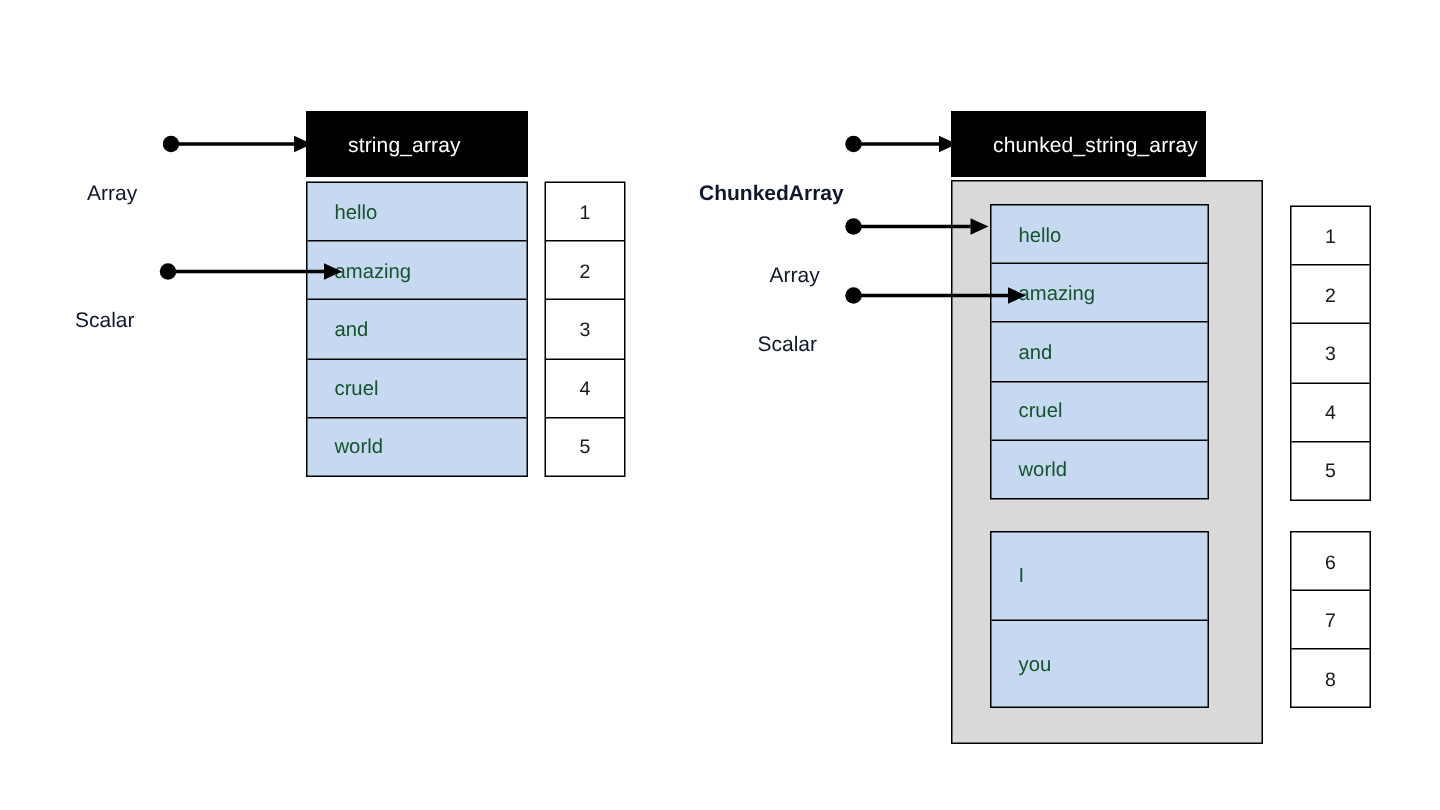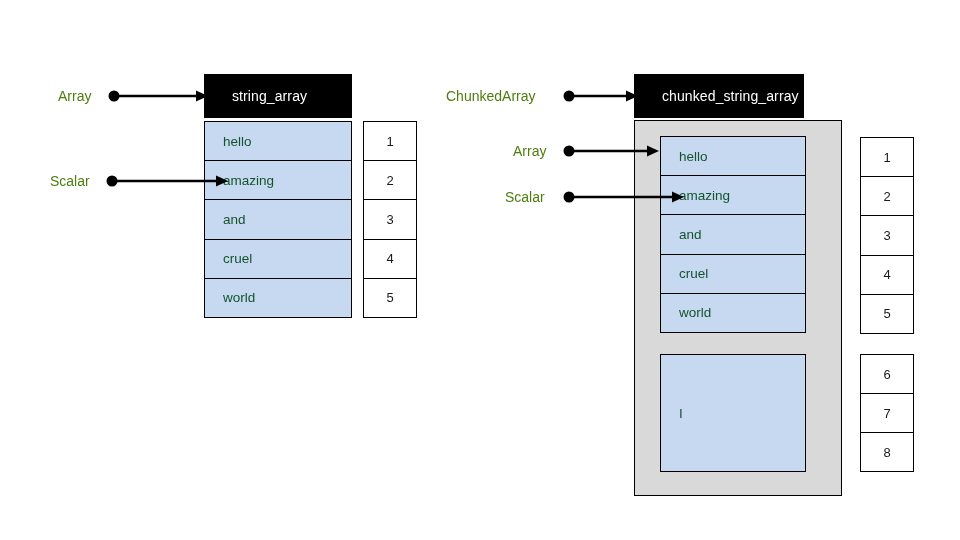--- a/index.html
+++ b/index.html
@@ -72,24 +72,25 @@
   
   .chunk-container {
     background: #d9d9d9;
     border: 1px solid #000000;
   }
 
   
   .callout-label {
     position: absolute;
     font-size: 14px;
-    color: #4d7c0f;
+    color: #0f172a;
     white-space: nowrap;
     text-align: left;
     line-height: 1;
+    margin-top: 32px;
   }
   .callout-svg { position: absolute; overflow: visible; }
 </style>
 </head>
 <body>
 
 <div id="canvas">
 
   <div class="abs title-header" style="left:204px; top:74px; width:148px; height:44px;">
     <span>string_array</span>
@@ -134,37 +135,38 @@
   <div class="abs value-block" style="left:660px; top:136px; width:146px; height:197px;">
     <div class="value-cell">hello</div>
     <div class="value-cell">amazing</div>
     <div class="value-cell">and</div>
     <div class="value-cell">cruel</div>
     <div class="value-cell">world</div>
   </div>
 
   <div class="abs value-block" style="left:660px; top:354px; width:146px; height:118px;">
     <div class="value-cell">I</div>
+    <div class="value-cell">you</div>
   </div>
 
   <div class="abs index-block" style="left:860px; top:137px; width:54px; height:197px;">
     <div class="index-cell">1</div>
     <div class="index-cell">2</div>
     <div class="index-cell">3</div>
     <div class="index-cell">4</div>
     <div class="index-cell">5</div>
   </div>
 
   <div class="abs index-block" style="left:860px; top:354px; width:54px; height:118px;">
     <div class="index-cell">6</div>
     <div class="index-cell">7</div>
     <div class="index-cell">8</div>
   </div>
 
-  <div class="callout-label" style="left:446px; top:89px;">ChunkedArray</div>
+  <div class="callout-label" style="left:466px; top:89px;font-weight:bold;">ChunkedArray</div>
   <svg class="callout-svg" style="left:561px; top:86px; width:80px; height:20px;" viewBox="0 0 80 20">
     <circle cx="8" cy="10" r="5.5" fill="#000000"></circle>
     <line x1="8" y1="10" x2="65" y2="10" stroke="#000000" stroke-width="2.4"></line>
     <polygon points="65,4.5 77,10 65,15.5" fill="#000000"></polygon>
   </svg>
 
   <div class="callout-label" style="left:513px; top:144px;">Array</div>
   <svg class="callout-svg" style="left:561px; top:141px; width:101px; height:20px;" viewBox="0 0 101 20">
     <circle cx="8" cy="10" r="5.5" fill="#000000"></circle>
     <line x1="8" y1="10" x2="86" y2="10" stroke="#000000" stroke-width="2.4"></line>

